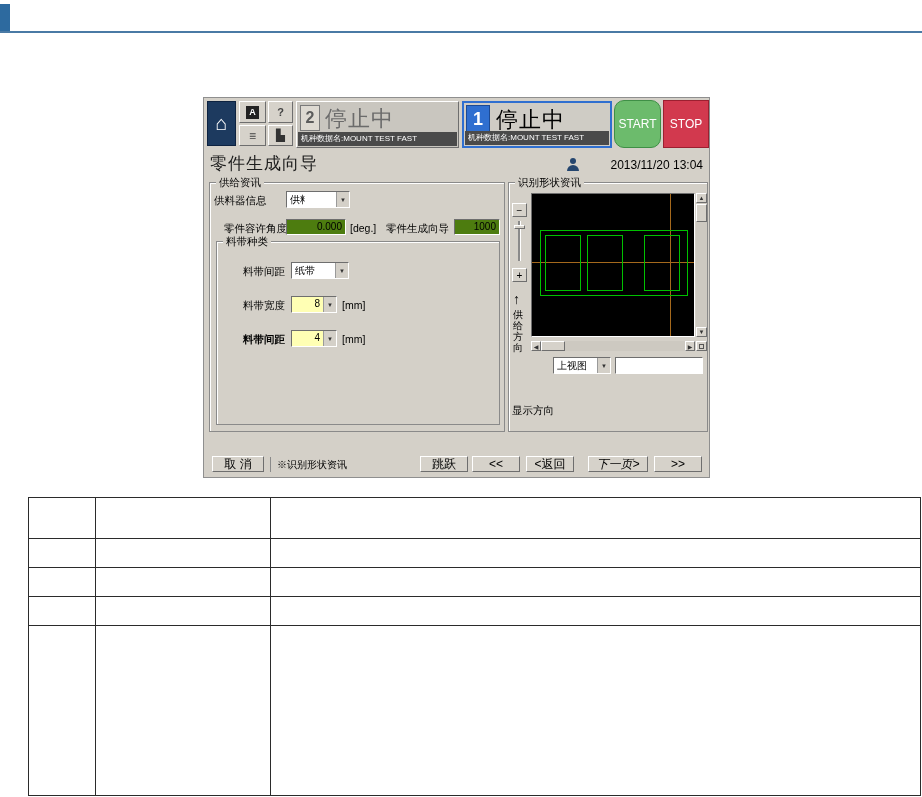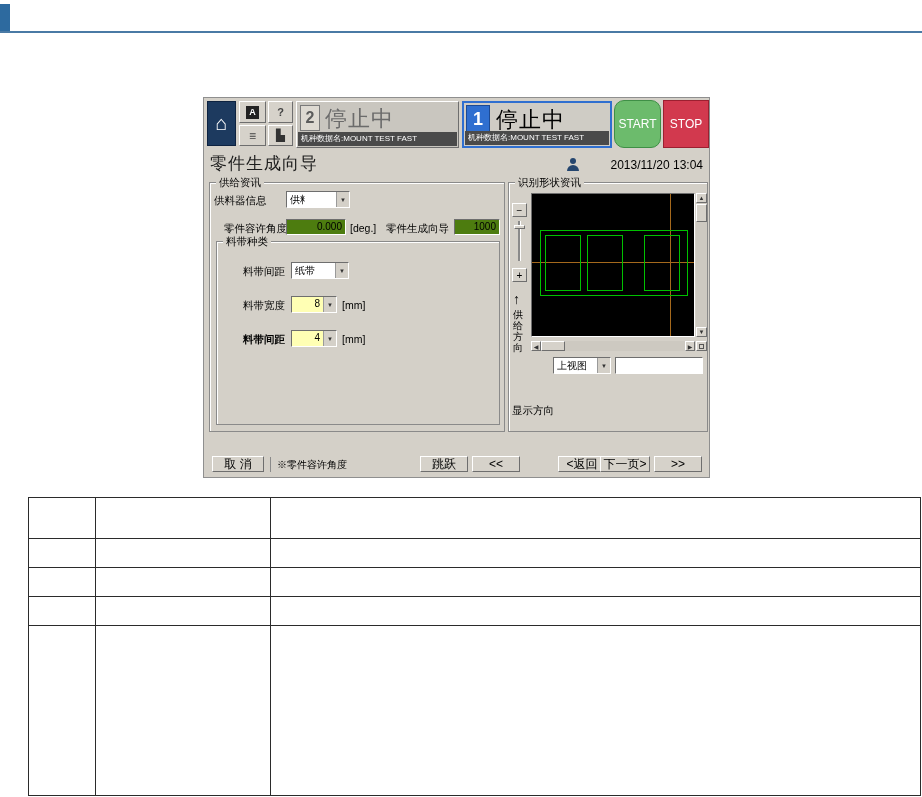--- a/index.html
+++ b/index.html
@@ -202,32 +202,32 @@
       <div class="combo" style="left:44px; top:174px; width:58px;">
         <span class="val">上视图</span>
         <span class="arr">▼</span>
       </div>
       <div style="position:absolute; left:106px; top:174px; width:88px; height:17px; background:#fff; border:1px solid; border-color:#6e6e6e #ffffff #ffffff #6e6e6e; font-size:10px;"></div>
     </div>
 
     <div class="btn3d foot-btn" style="left:8px; width:52px;">
       <span>取 消</span>
     </div>
-    <div class="note">※零件容许角度</div>
+    <div class="note">※识别形状资讯</div>
 
     <div class="btn3d foot-btn" style="left:216px; width:48px;">
       <span>跳跃</span>
     </div>
     <div class="btn3d foot-btn" style="left:268px; width:48px;">
       <span>&lt;&lt;</span>
     </div>
-    <div class="btn3d foot-btn" style="left:322px; width:48px;margin-left:32px;">
+    <div class="btn3d foot-btn" style="left:322px; width:48px;">
       <span>&lt;返回</span>
     </div>
-    <div class="btn3d foot-btn" style="left:396px; width:50px;">
+    <div class="btn3d foot-btn" style="left:384px; width:60px;font-style:italic;">
       <span>下一页&gt;</span>
     </div>
     <div class="btn3d foot-btn" style="left:450px; width:48px;">
       <span>&gt;&gt;</span>
     </div>
   </div>
 
   <table class="doc-table">
     <colgroup>
       <col style="width:67px">

